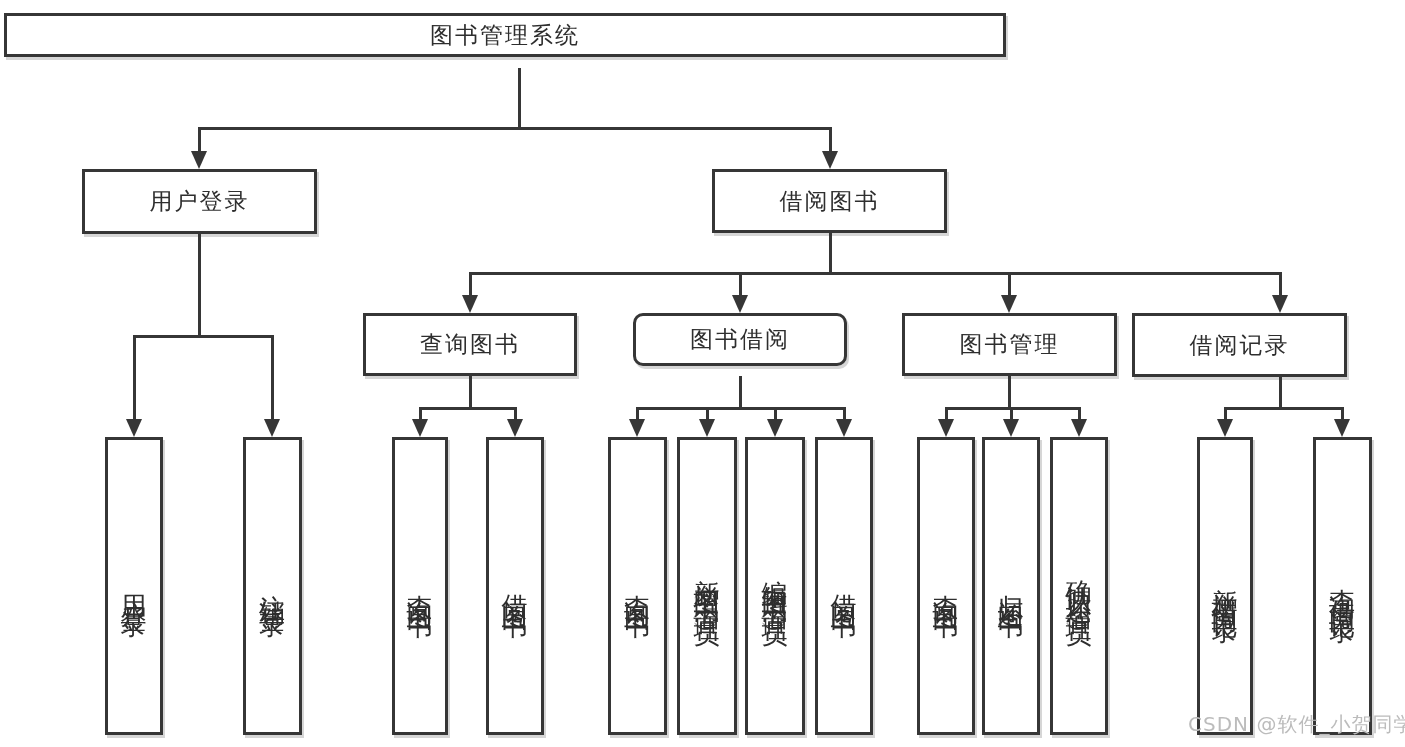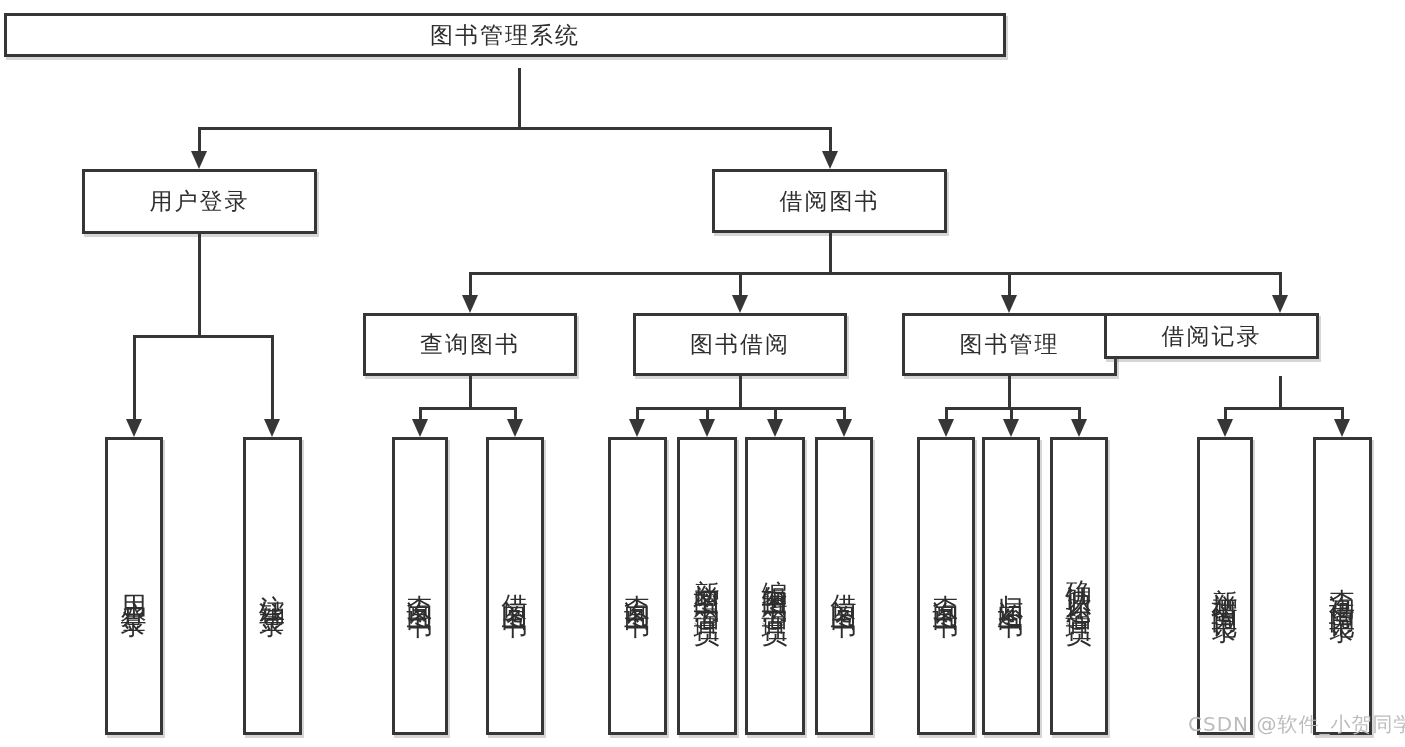--- a/index.html
+++ b/index.html
@@ -97,23 +97,23 @@
   <div class="vline" style="left:469px; top:272px; height:26px;"></div>
   <div class="ahead" style="left:462px; top:295px;"></div>
   <div class="vline" style="left:739px; top:272px; height:26px;"></div>
   <div class="ahead" style="left:732px; top:295px;"></div>
   <div class="vline" style="left:1008px; top:272px; height:26px;"></div>
   <div class="ahead" style="left:1001px; top:295px;"></div>
   <div class="vline" style="left:1279px; top:272px; height:26px;"></div>
   <div class="ahead" style="left:1272px; top:295px;"></div>
 
   <div class="hbox" style="left:363px; top:313px; width:214px; height:63px;">查询图书</div>
-  <div class="hbox" style="left:633px; top:313px; width:214px; height:63px;">图书借阅</div>
+  <div class="hbox" style="left:633px; top:313px; width:214px; height:53px;border-radius:10px;">图书借阅</div>
   <div class="hbox" style="left:902px; top:313px; width:215px; height:63px;">图书管理</div>
-  <div class="hbox" style="left:1104px; top:313px; width:215px; height:46px;">借阅记录</div>
+  <div class="hbox" style="left:1132px; top:313px; width:215px; height:64px;">借阅记录</div>
 
   <div class="vline" style="left:469px; top:376px; height:34px;"></div>
   <div class="hline" style="left:419px; top:407px; width:98px;"></div>
   <div class="vline" style="left:419px; top:407px; height:16px;"></div>
   <div class="ahead" style="left:412px; top:419px;"></div>
   <div class="vline" style="left:514px; top:407px; height:16px;"></div>
   <div class="ahead" style="left:507px; top:419px;"></div>
 
   <div class="vline" style="left:739px; top:376px; height:34px;"></div>
   <div class="hline" style="left:637px; top:407px; width:208px;"></div>

